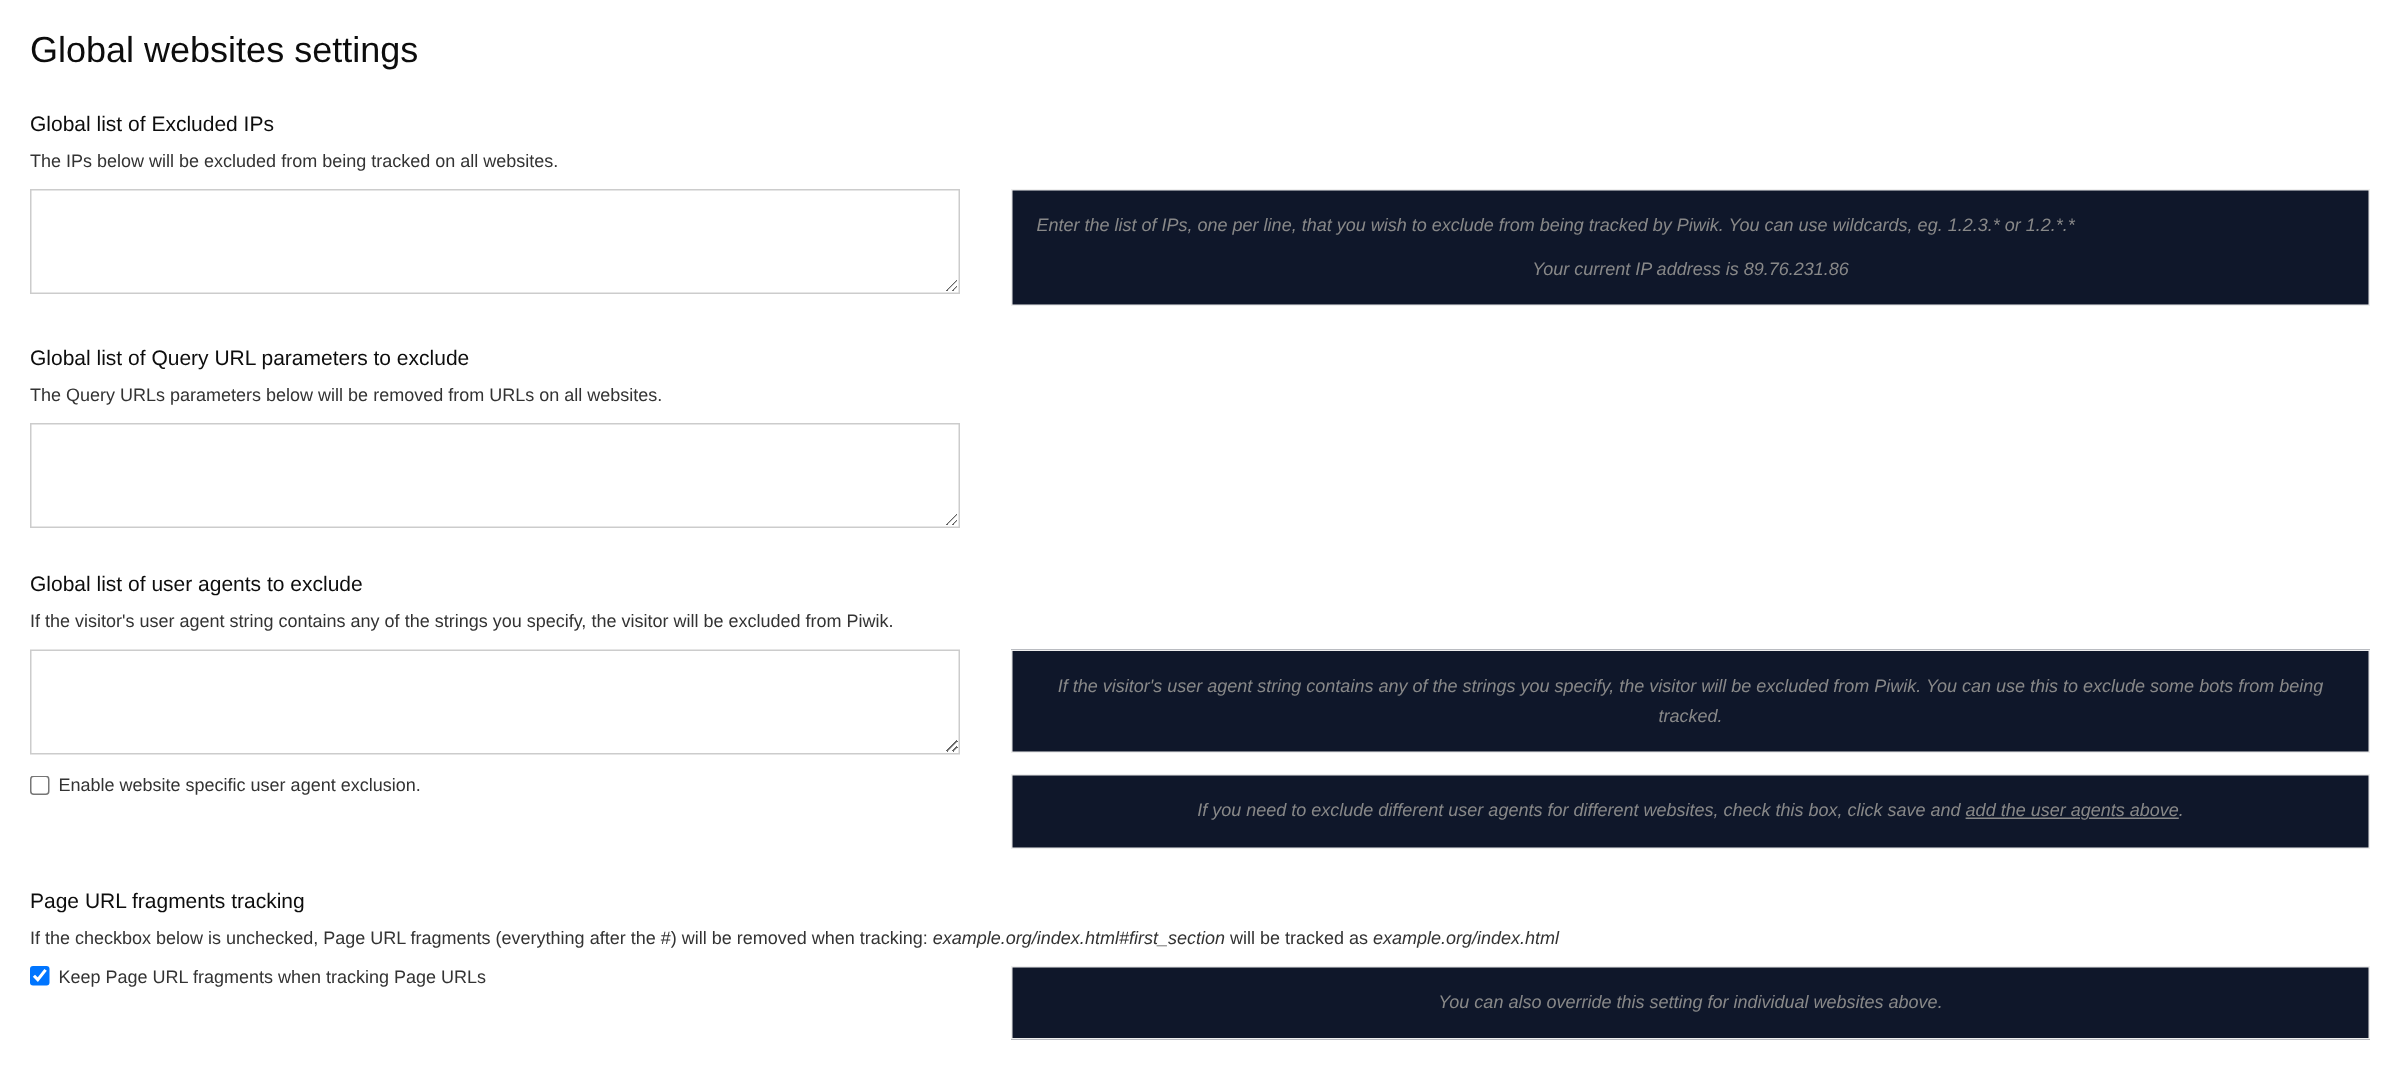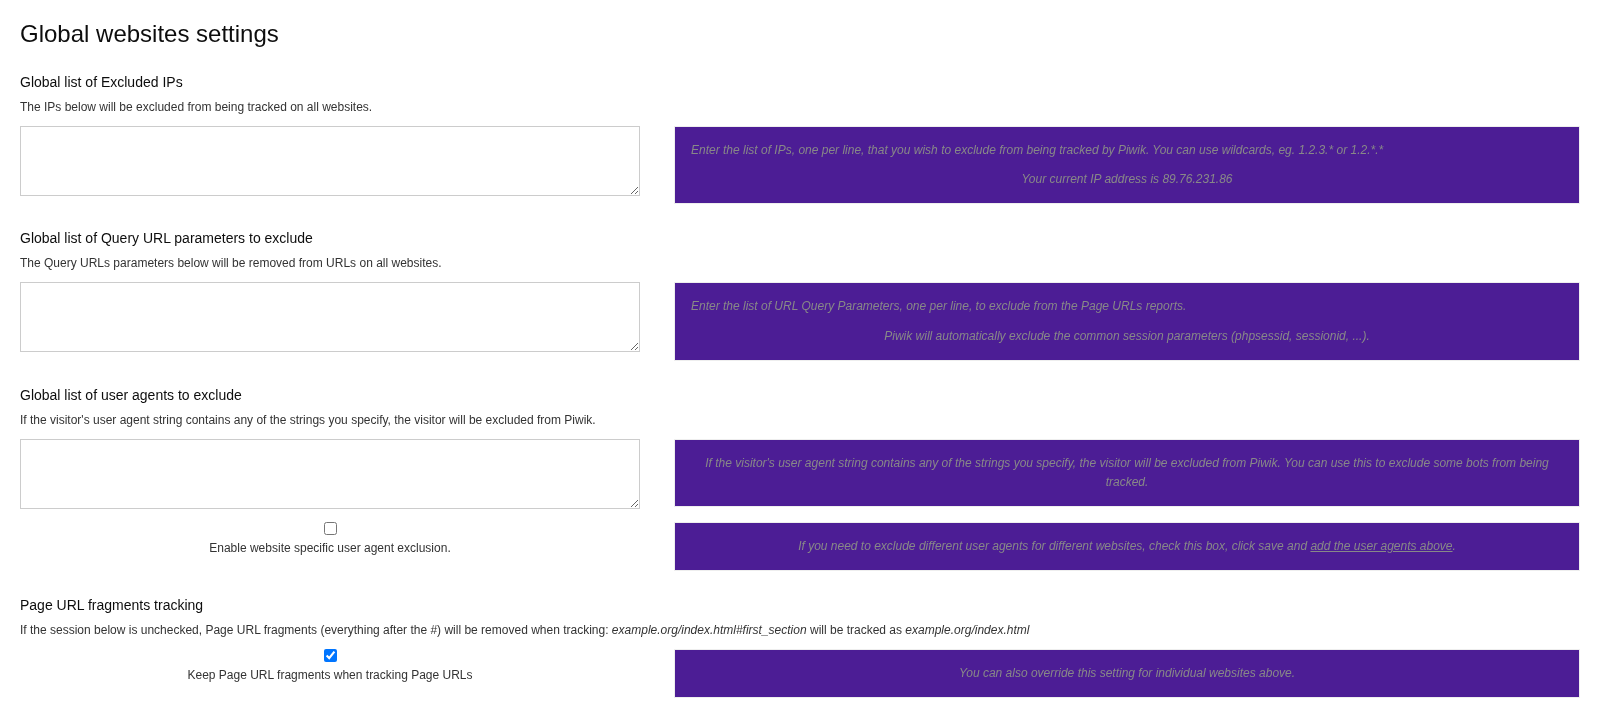--- a/index.html
+++ b/index.html
@@ -50,21 +50,21 @@
       width: 100%;
       height: 70px;
       border: 1px solid #ccc;
       resize: both;
       font-family: inherit;
       font-size: 12px;
       padding: 4px;
     }
     .help-box {
       flex: 1;
-      background: #4c1d95;
+      background: #0f172a;
       border: 1px solid #eee;
       padding: 14px 16px;
       color: #888;
       font-size: 12px;
       font-style: italic;
       line-height: 1.6;
     }
     .help-box p {
       margin-bottom: 10px;
     }
@@ -79,21 +79,20 @@
     }
     .help-box .ip {
       font-style: italic;
     }
     .checkbox-row {
       display: flex;
       align-items: center;
       gap: 6px;
       font-size: 12px;
       color: #333;
-      flex-direction: column;
     }
     .checkbox-row input[type="checkbox"] {
       width: 13px;
       height: 13px;
     }
   </style>
 </head>
 <body>
 
 <h1>Global websites settings</h1>
@@ -111,24 +110,20 @@
     </p>
   </div>
 </div>
 
 <h2>Global list of Query URL parameters to exclude</h2>
 <p class="section-desc">The Query URLs parameters below will be removed from URLs on all websites.</p>
 <div class="row">
   <div class="left-col">
     <textarea style=""></textarea>
   </div>
-  <div class="help-box">
-    <p>Enter the list of URL Query Parameters, one per line, to exclude from the Page URLs reports.</p>
-    <p>Piwik will automatically exclude the common session parameters (phpsessid, sessionid, ...).</p>
-  </div>
 </div>
 
 <h2>Global list of user agents to exclude</h2>
 <p class="section-desc">If the visitor's user agent string contains any of the strings you specify, the visitor will be excluded from Piwik.</p>
 <div class="row">
   <div class="left-col">
     <textarea style=""></textarea>
   </div>
   <div class="help-box">
     <p>If the visitor's user agent string contains any of the strings you specify, the visitor will be excluded from Piwik. You can use this to exclude some bots from being tracked.</p>
@@ -143,21 +138,21 @@
   </div>
   <div class="help-box">
     <p>
       <span>If you need to exclude different user agents for different websites, check this box, click save and </span><a href="#">add the user agents above</a><span>.</span>
     </p>
   </div>
 </div>
 
 <h2>Page URL fragments tracking</h2>
 <p class="section-desc">
-  <span>If the session below is unchecked, Page URL fragments (everything after the #) will be removed when tracking: </span><em>example.org/index.html#first_section</em><span> will be tracked as </span><em>example.org/index.html</em>
+  <span>If the checkbox below is unchecked, Page URL fragments (everything after the #) will be removed when tracking: </span><em>example.org/index.html#first_section</em><span> will be tracked as </span><em>example.org/index.html</em>
 </p>
 <div class="row">
   <div class="left-col">
     <label class="checkbox-row">
       <input type="checkbox" checked="" style="">
       <span>Keep Page URL fragments when tracking Page URLs</span>
     </label>
   </div>
   <div class="help-box">
     <p>You can also override this setting for individual websites above.</p>

